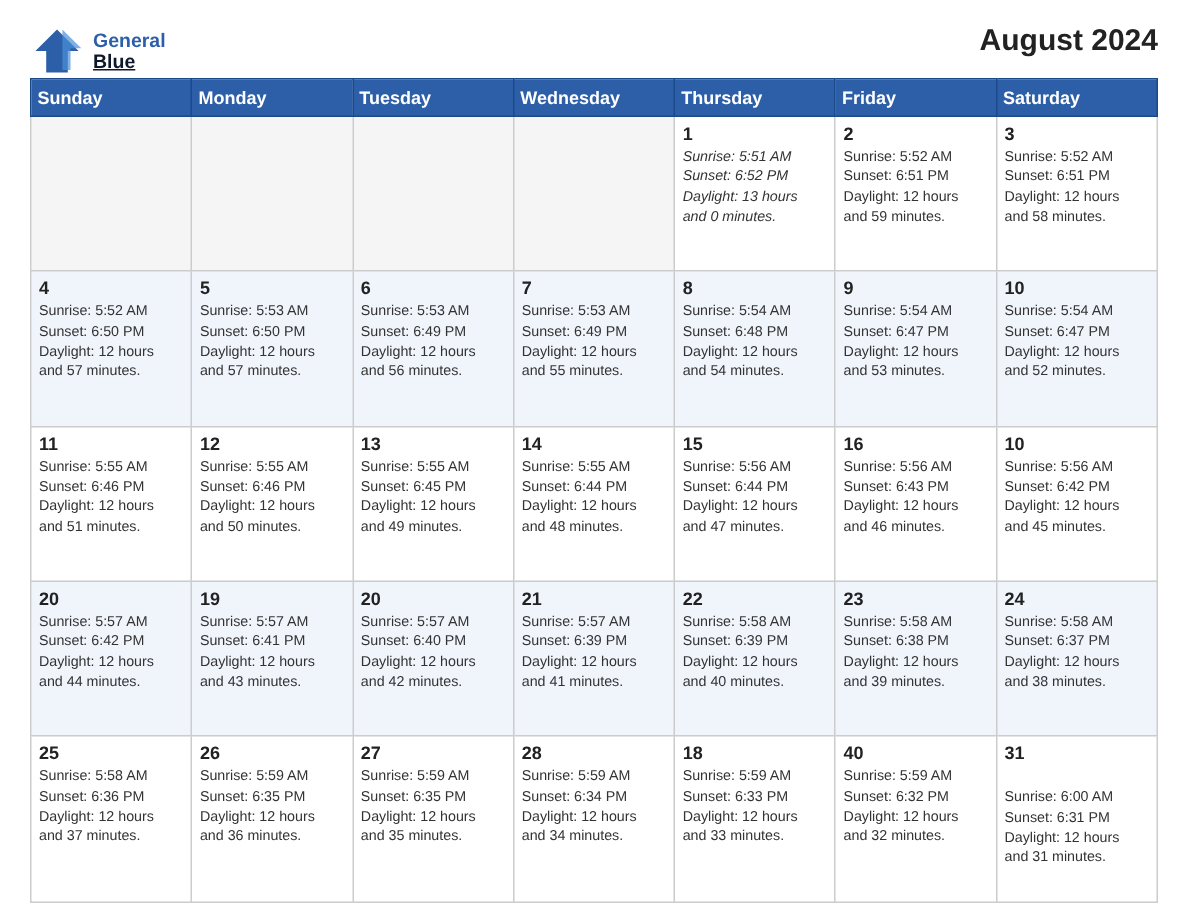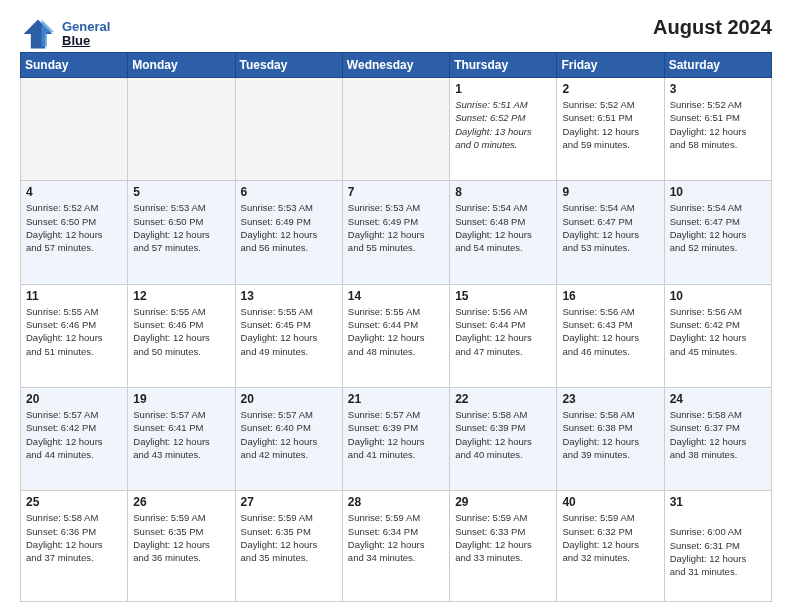--- a/index.html
+++ b/index.html
@@ -341,21 +341,21 @@
 and 35 minutes.</div>
           </td>
           <td>
             <span class="day-num">28</span>
             <div class="day-info" style="white-space: pre-line;">Sunrise: 5:59 AM
 Sunset: 6:34 PM
 Daylight: 12 hours
 and 34 minutes.</div>
           </td>
           <td>
-            <span class="day-num">29</span>
+            <span class="day-num">18</span>
             <div class="day-info" style="white-space: pre-line;">Sunrise: 5:59 AM
 Sunset: 6:33 PM
 Daylight: 12 hours
 and 33 minutes.</div>
           </td>
           <td>
             <span class="day-num">40</span>
             <div class="day-info" style="white-space: pre-line;">Sunrise: 5:59 AM
 Sunset: 6:32 PM
 Daylight: 12 hours

